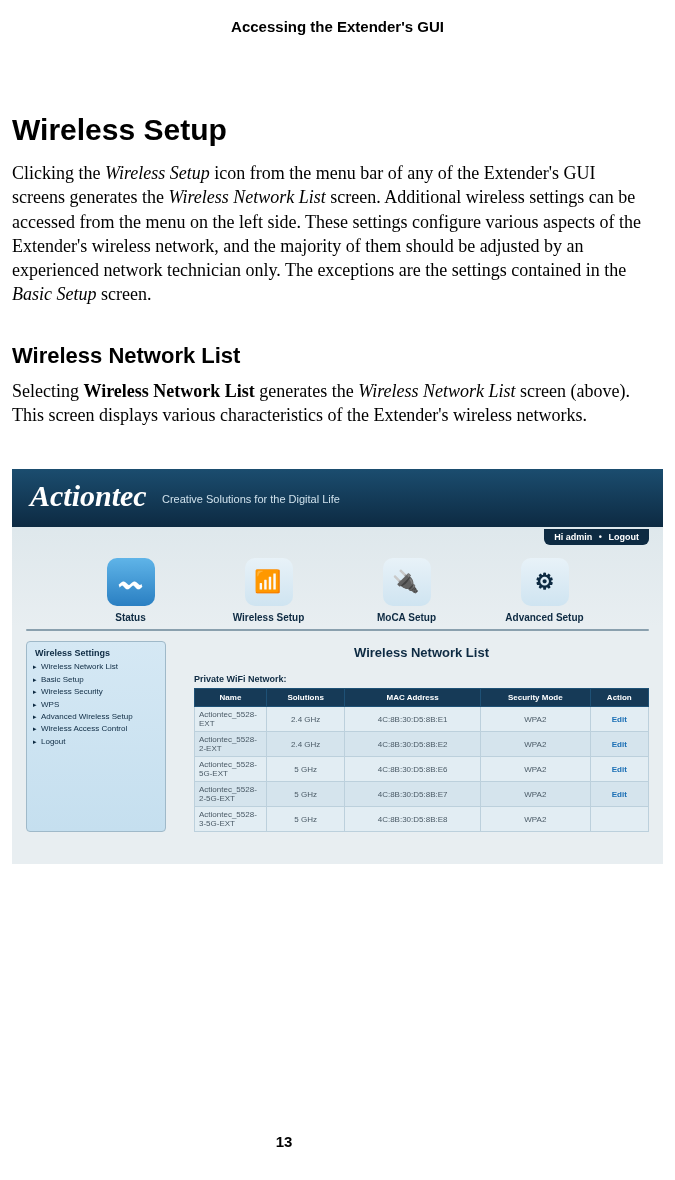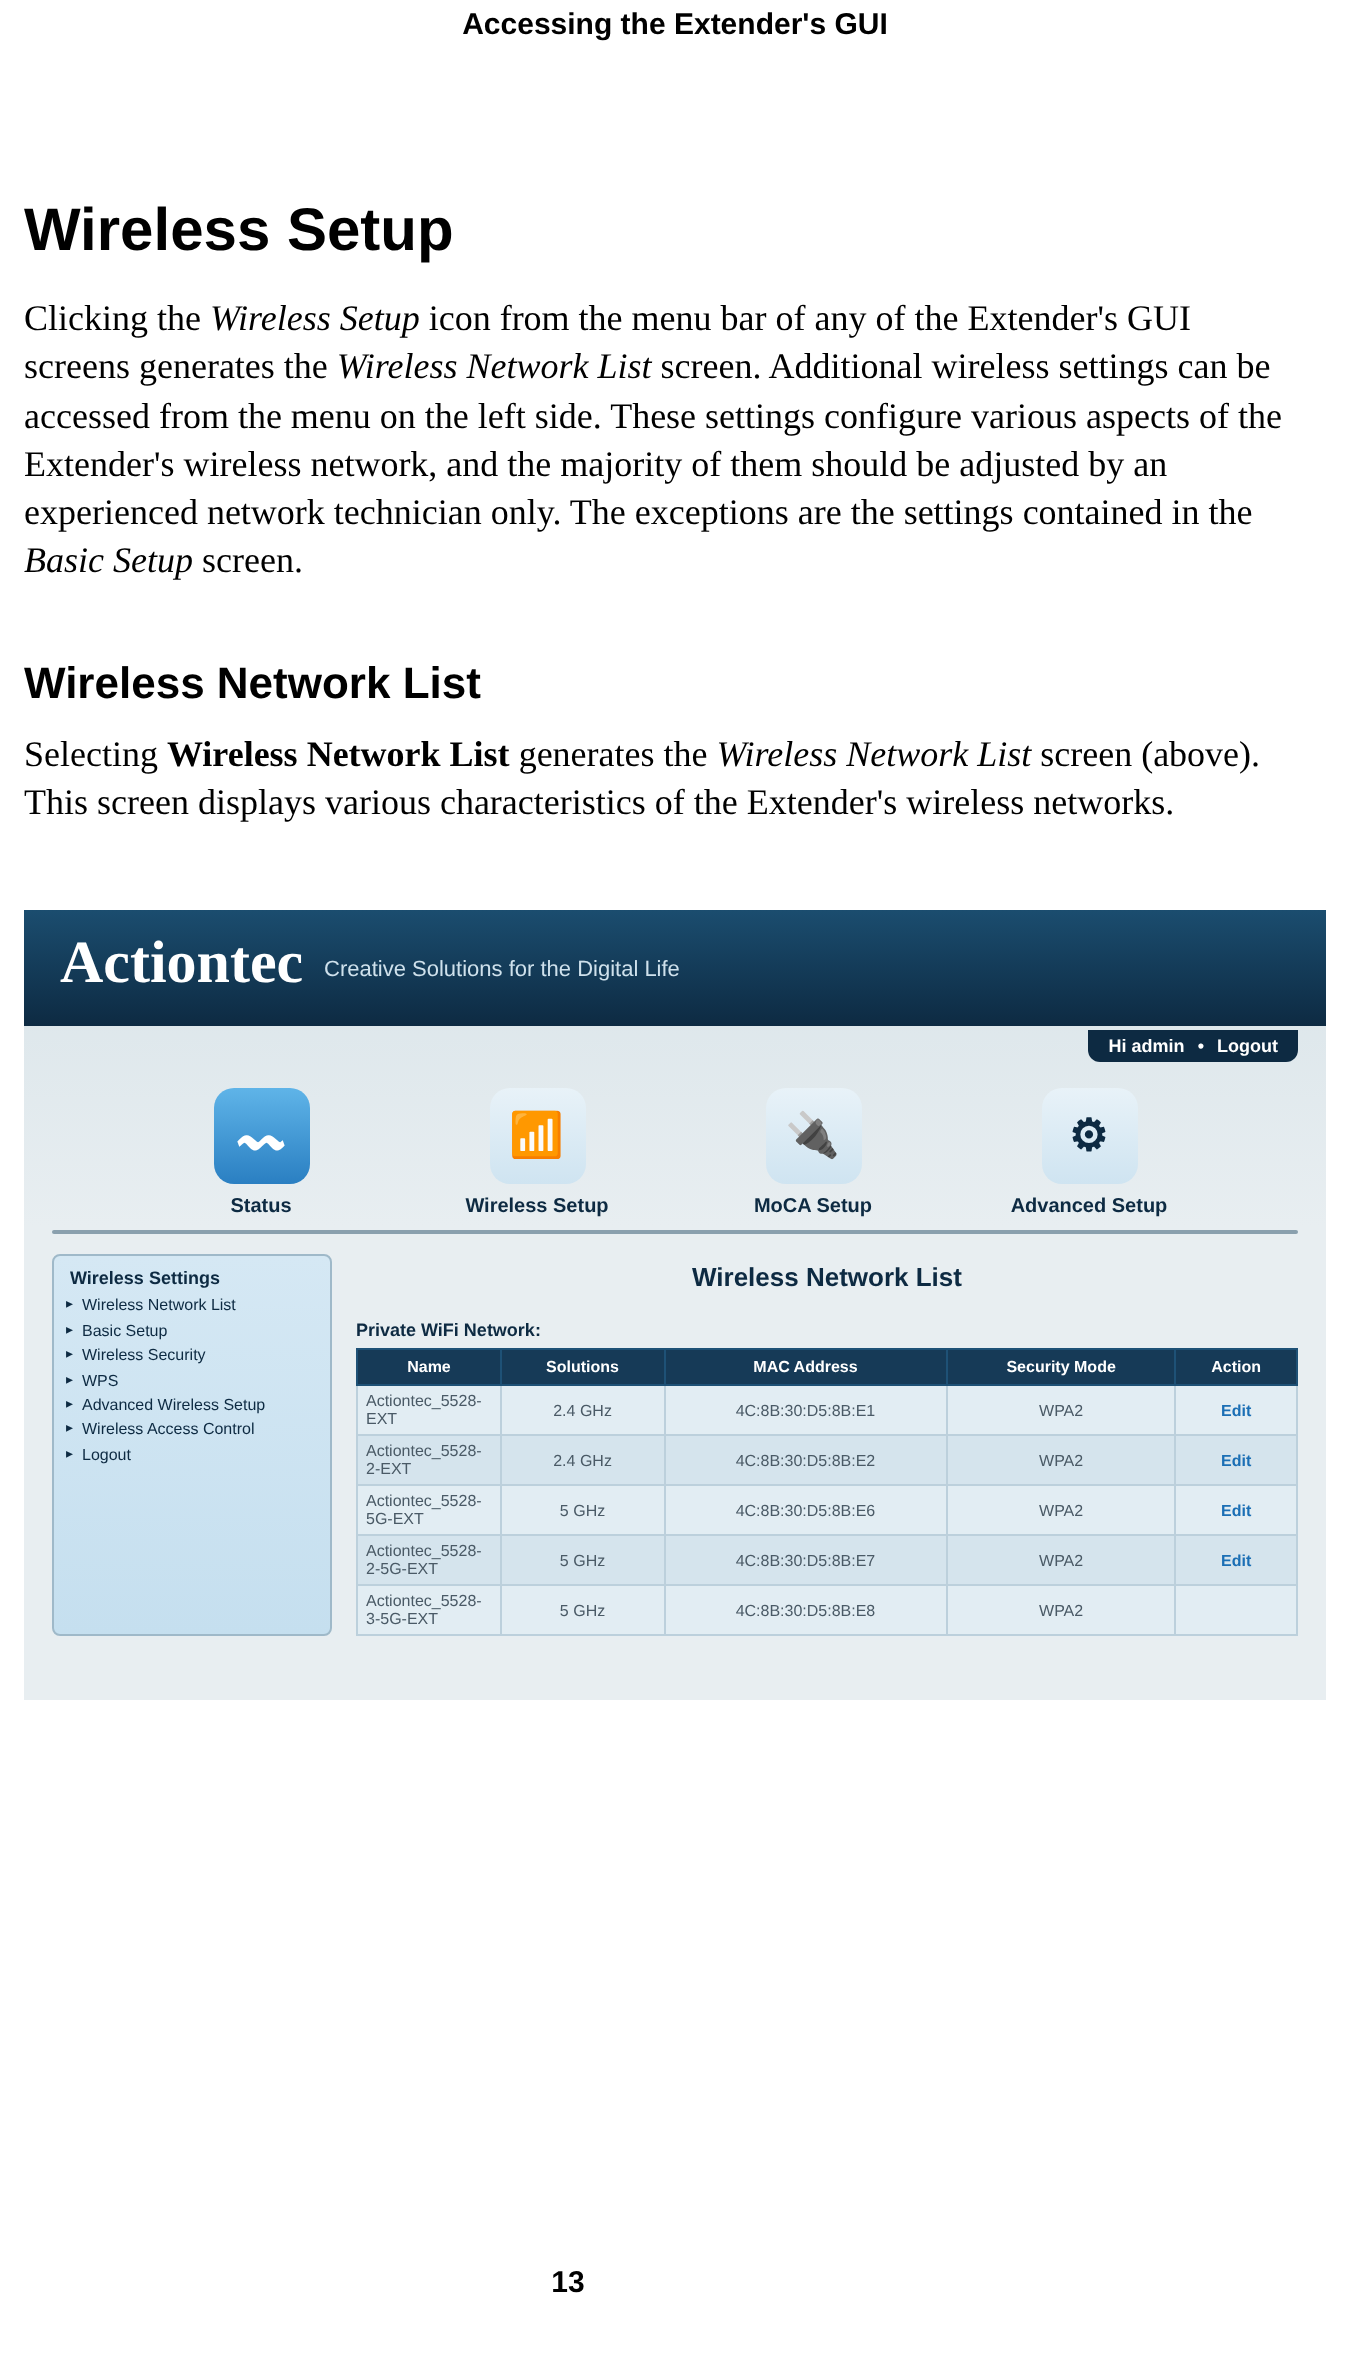--- a/index.html
+++ b/index.html
@@ -9,21 +9,21 @@
     background: #fff;
     font-family: Georgia, 'Times New Roman', serif;
     color: #000;
     position: relative;
   }
   .page-header {
     font-family: "Myriad Pro", "Segoe UI", Arial, sans-serif;
     font-weight: 700;
     font-size: 15px;
     text-align: center;
-    padding-top: 4px;
+    padding-top: 18px;
   }
   .content {
     padding: 0 28px 0 12px;
   }
   h1.section-title {
     font-family: "Myriad Pro", "Segoe UI", Arial, sans-serif;
     font-weight: 800;
     font-size: 30px;
     margin-top: 78px;
     margin-bottom: 14px;
@@ -65,20 +65,21 @@
   }
   .gui-topbar {
     background: linear-gradient(#1b4d6f, #0d2a42);
     height: 58px;
     color: #fff;
     position: relative;
   }
   .brand {
     font-family: 'Brush Script MT', cursive;
     font-size: 30px;
+    font-style: italic;
     position: absolute;
     left: 18px;
     top: 10px;
     font-weight: bold;
   }
   .tagline {
     position: absolute;
     left: 150px;
     top: 24px;
     font-size: 11px;
@@ -122,21 +123,21 @@
   }
   .hr-dark {
     height: 2px;
     background: #8aa0ae;
     margin: 6px 14px 0 14px;
     border-radius: 2px;
   }
   .gui-body {
     display: flex;
     padding: 10px 14px 0 14px;
-    gap: 12px;
+    gap: 28px;
   }
   .sidebar {
     width: 140px;
     background: linear-gradient(#d5e8f4, #c5dfef);
     border: 1px solid #9fb9c9;
     border-radius: 4px;
     padding: 6px 8px 10px 8px;
     font-size: 8px;
     color: #0d2a42;
   }

